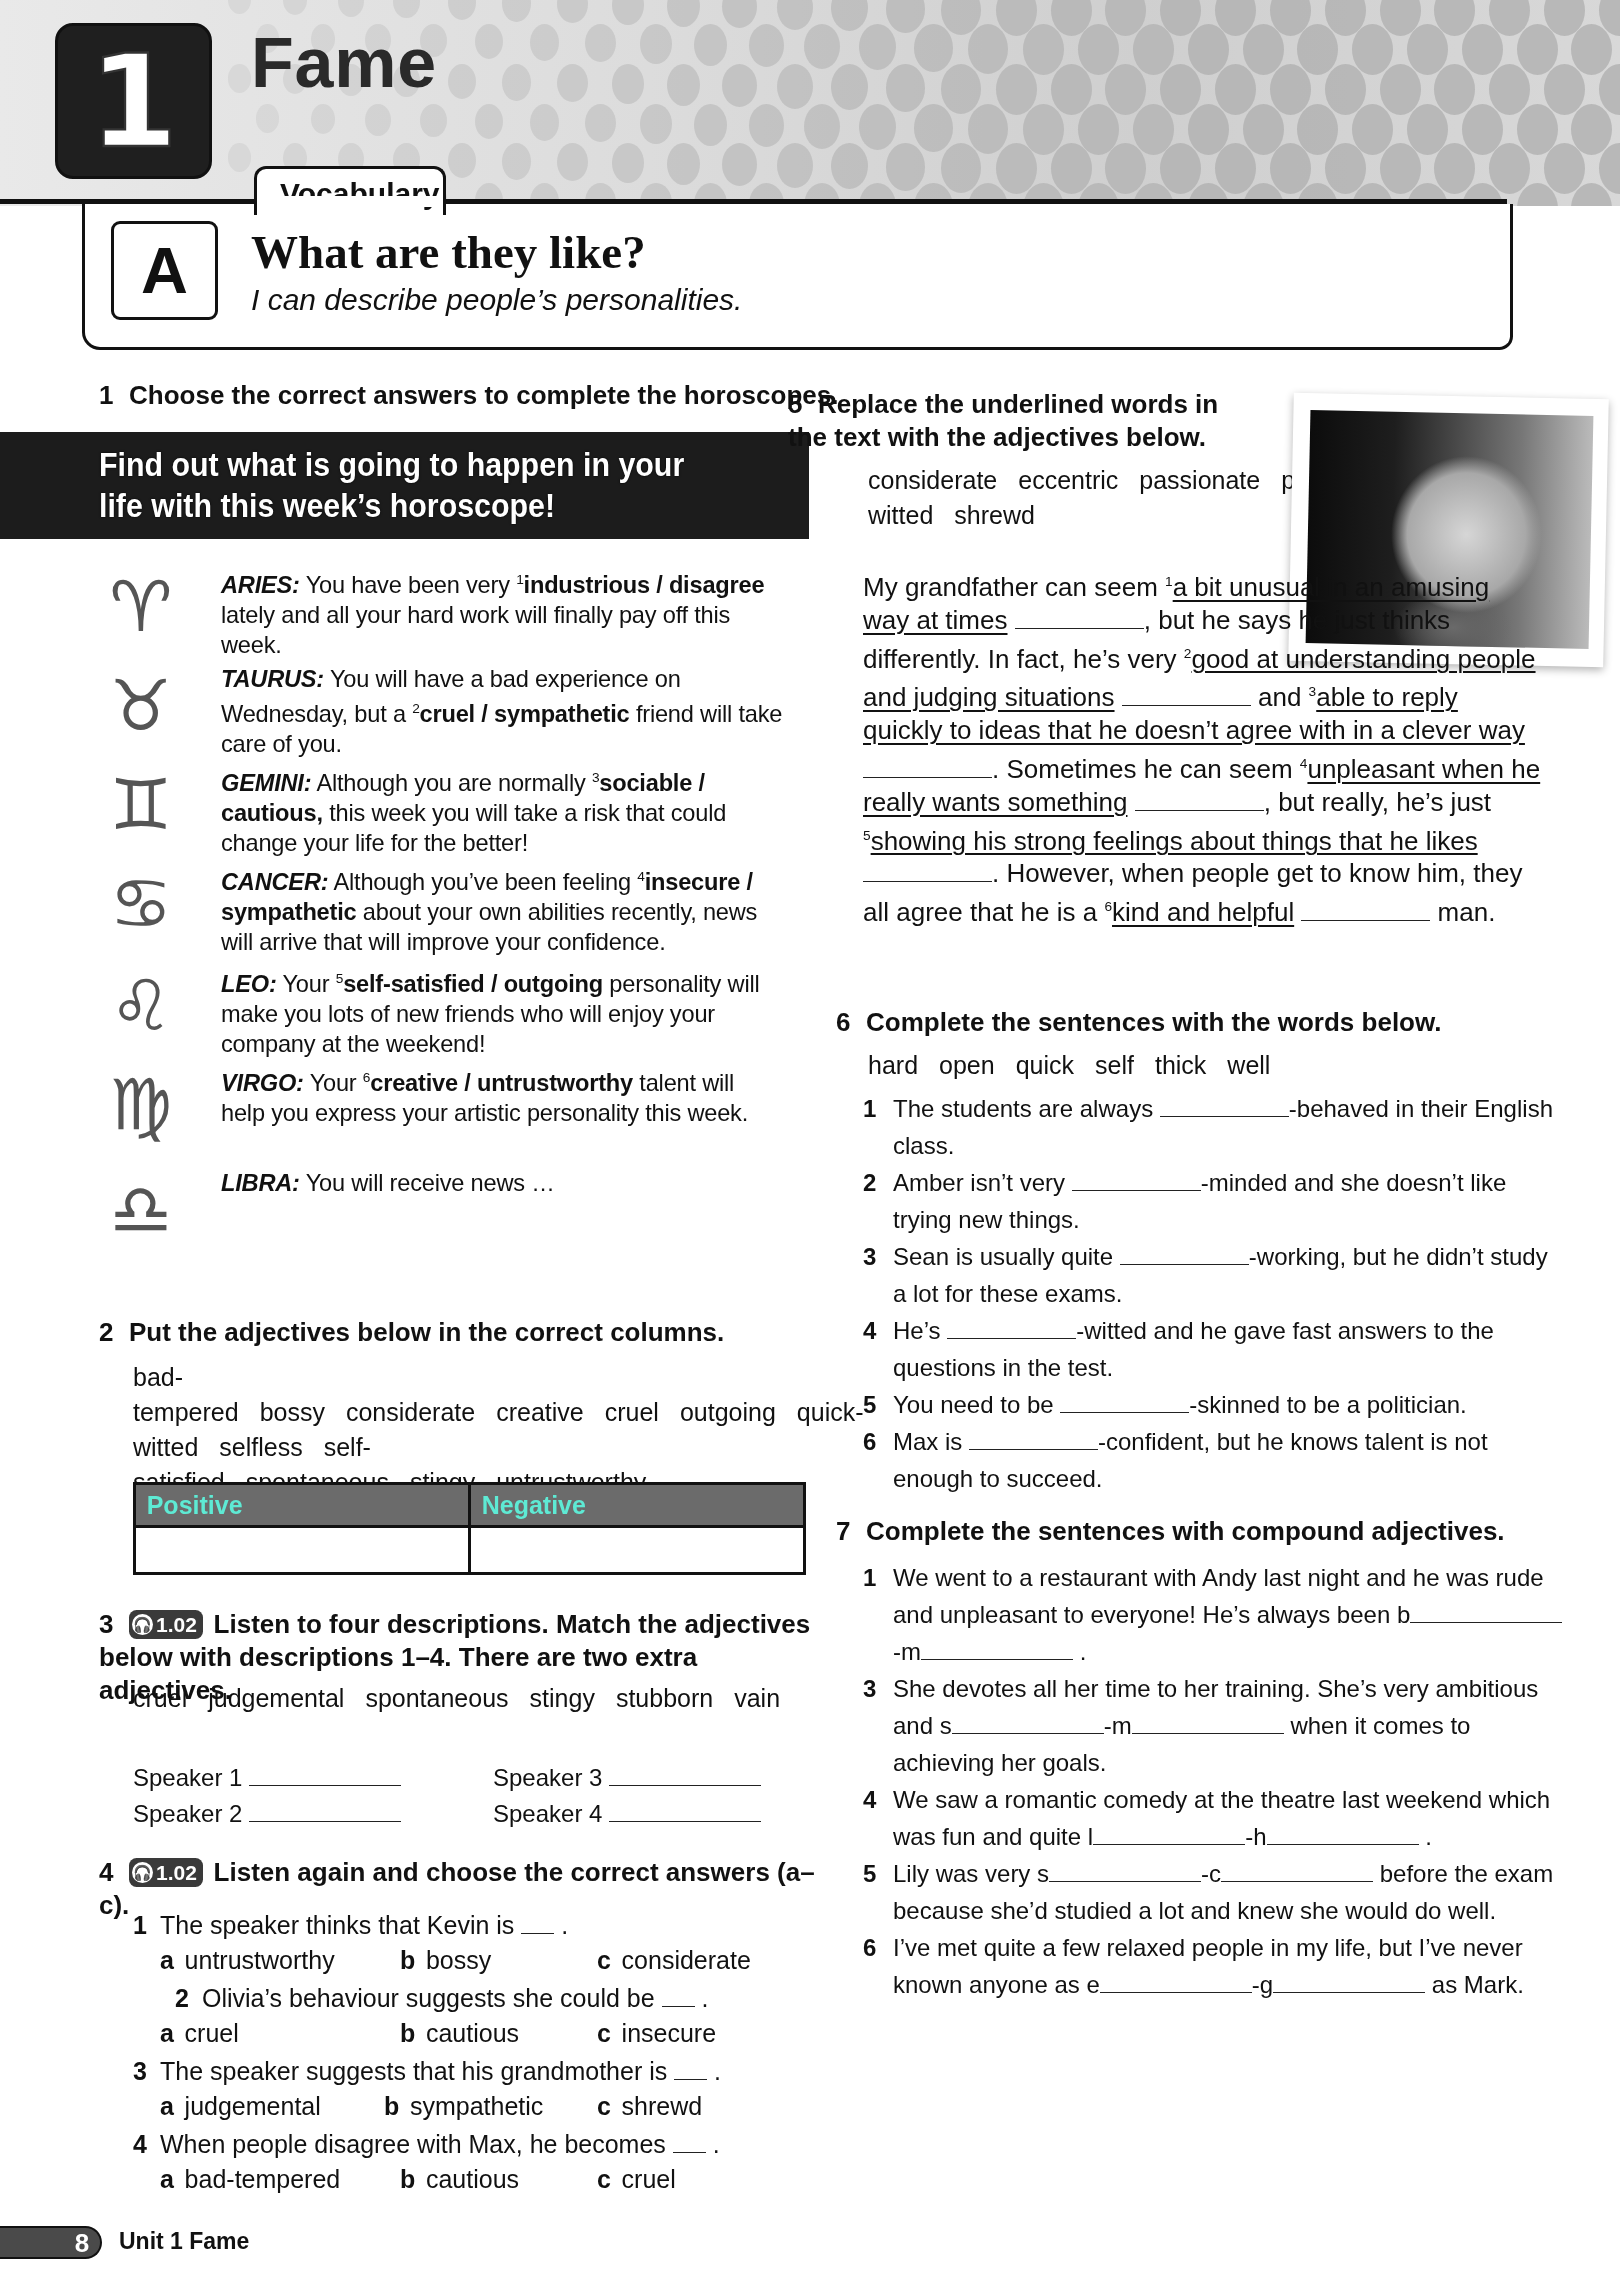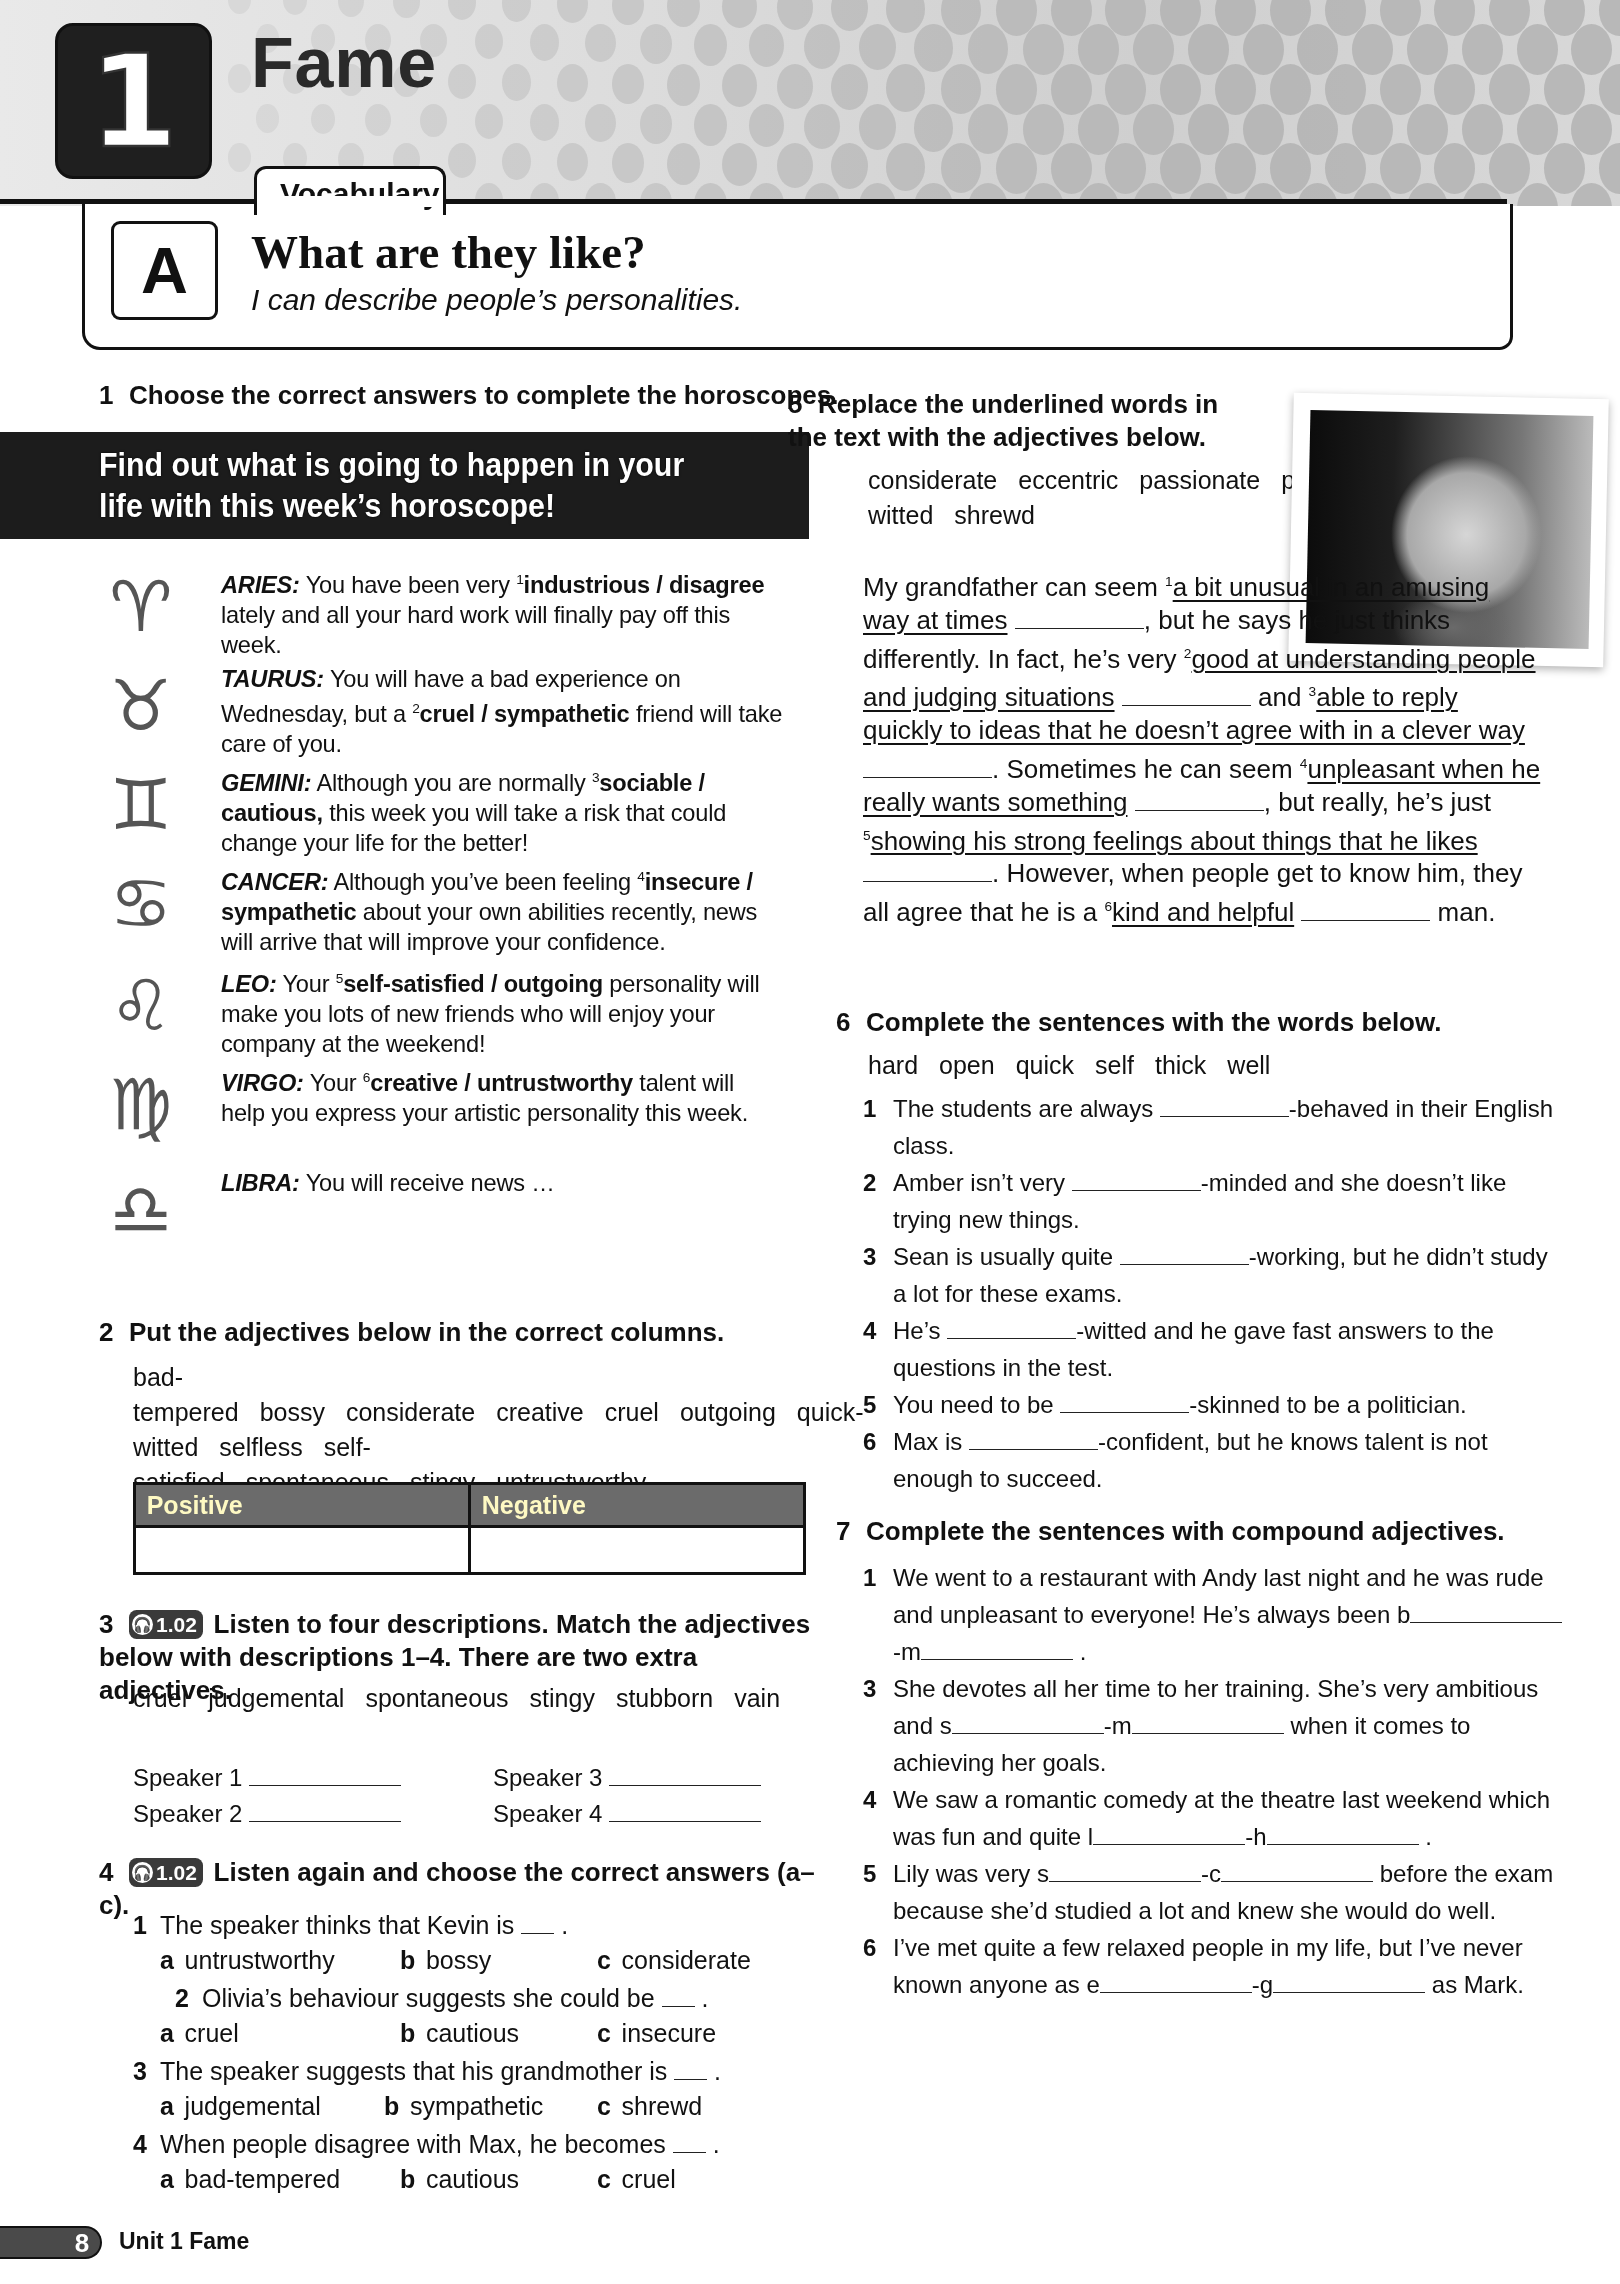--- a/index.html
+++ b/index.html
@@ -56,21 +56,21 @@
   .sign { position: absolute; left: 99px; width: 84px; height: 99px; display: flex; align-items: center;
     justify-content: center; font-size: 70px; color: #555; }
   .horo-text { position: absolute; left: 221px; width: 563px; font-family: "Liberation Sans", sans-serif;
     font-size: 23.6px; line-height: 30px; letter-spacing: -0.2px; }
   .horo-text .sn { font-weight: bold; font-style: italic; }
   .horo-text .opt { font-weight: bold; }
   .horo-text sup { font-size: 13.7px; }
 
   
   .pn-table { position: absolute; left: 133px; top: 1482px; width: 673px; border-collapse: collapse; }
-  .pn-table th { background: #6b6b6b; color: #fef9c3; font-family: "Liberation Sans", sans-serif; font-weight: bold;
+  .pn-table th { background: #6b6b6b; color: #5eead4; font-family: "Liberation Sans", sans-serif; font-weight: bold;
     font-size: 25px; text-align: left; padding: 4.6px 10.7px; height: 43px; border: 3px solid #111; }
   .pn-table td { height: 47px; border: 3px solid #111; }
 
   
   .audio { display: inline-flex; align-items: center; background: #3a3a3a; color: #fff; border-radius: 7.6px;
     padding: 0 6px 0 3px; height: 29px; vertical-align: 3px; margin-right: 10.7px; font-size: 21px; }
   .audio .hp { display: inline-block; width: 21px; height: 21px; border-radius: 50%; background: #fff;
     color: #333; font-size: 15px; text-align: center; line-height: 21px; margin-right: 3px; }
 
   

